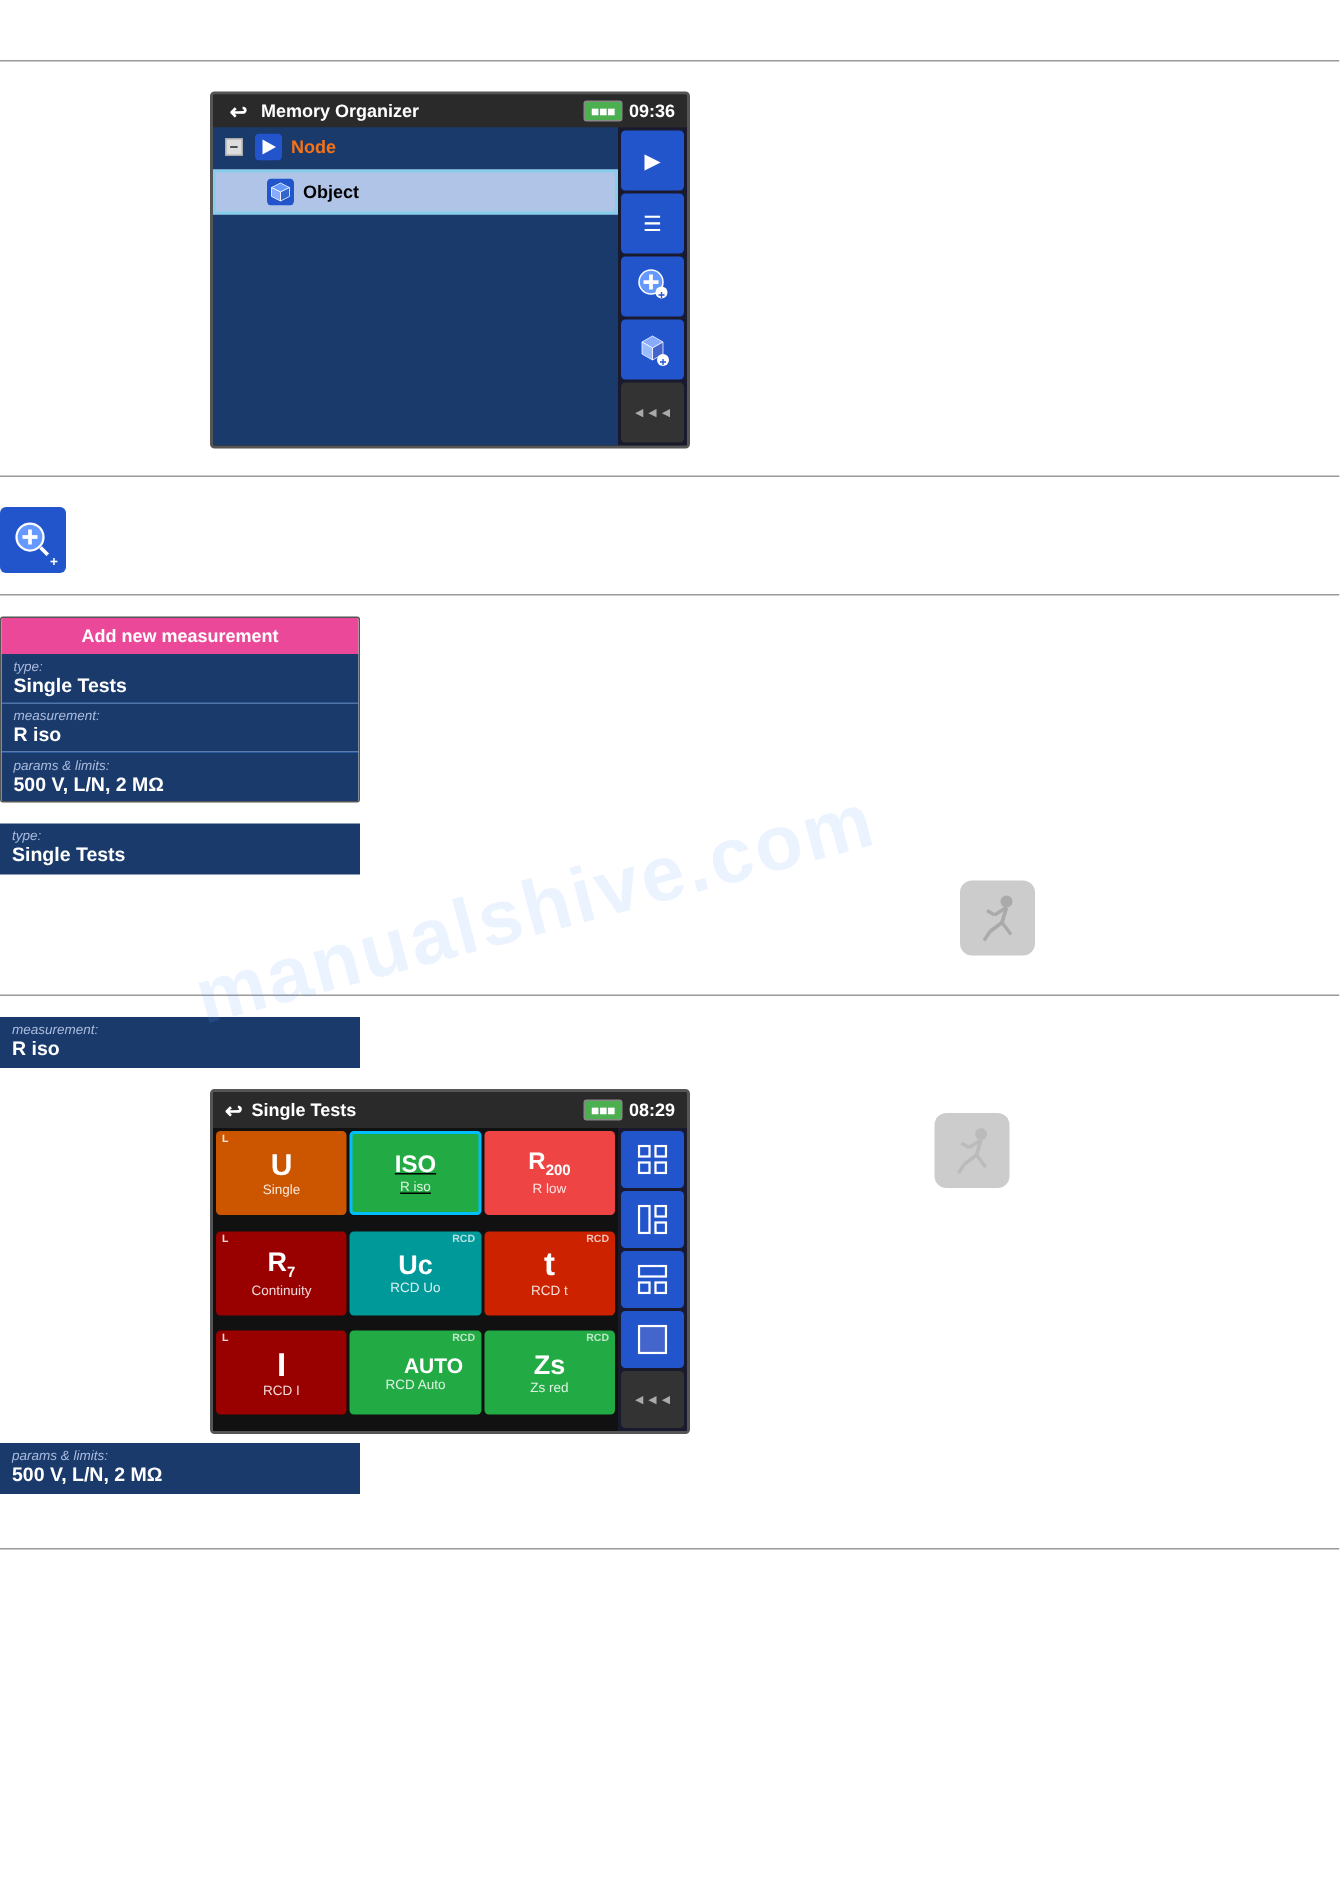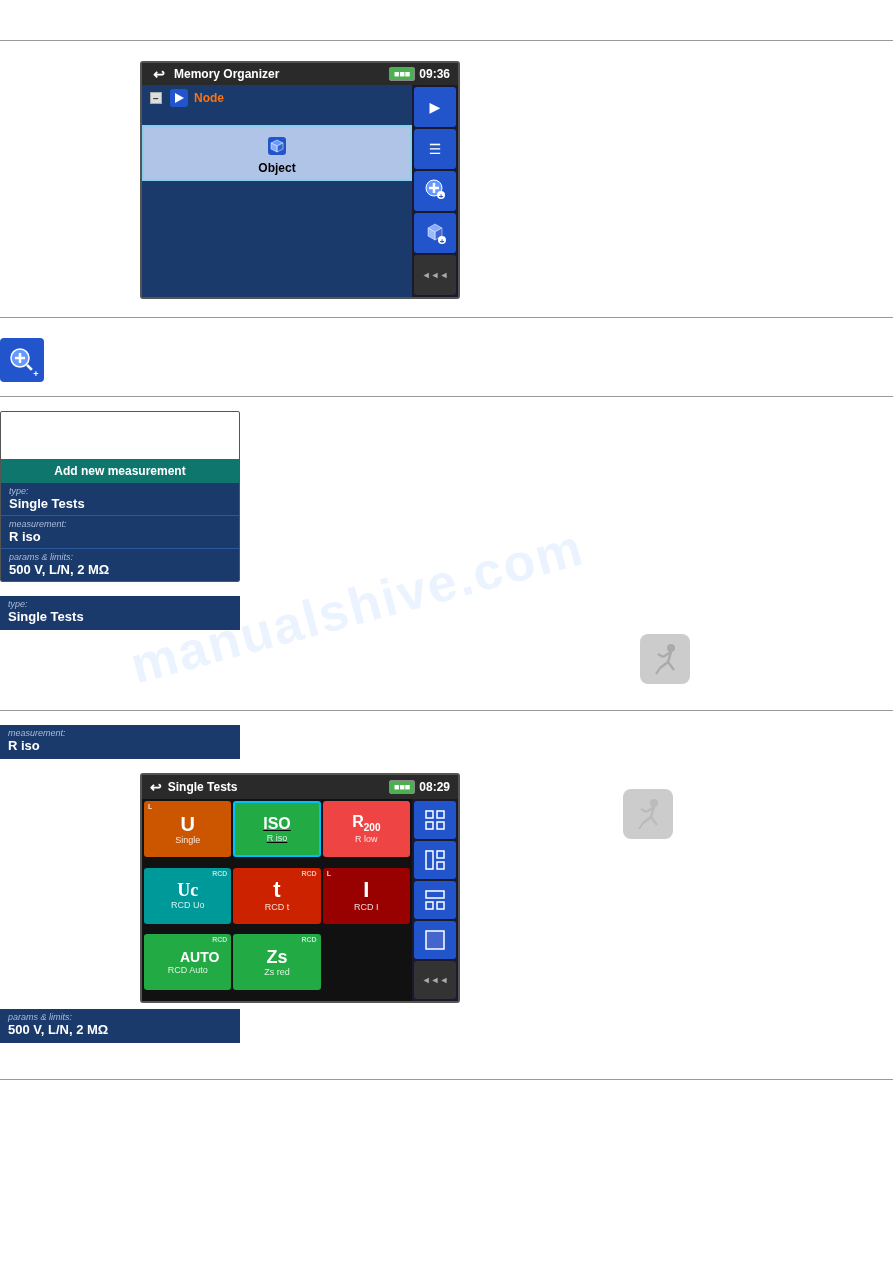--- a/index.html
+++ b/index.html
@@ -62,22 +62,21 @@
       font-size: 12px;
       gap: 6px;
     }
     .tree-row.node-row {
       background: #1a3a6b;
     }
     .tree-row.object-row {
       background: #b0c4e8;
       color: #000;
       border: 2px solid #87CEEB;
-      margin: 14px 0;
-      flex-direction: column;
+      margin: 2px 0;
     }
     .minus-box {
       width: 12px; height: 12px;
       border: 1px solid #aaa;
       display: inline-flex; align-items: center; justify-content: center;
       background: #ddd; color: #333; font-size: 10px; font-weight: bold;
       margin-right: 2px;
     }
 
     
@@ -141,27 +140,26 @@
     .dialog-section {
       padding: 10px 0 10px 140px;
     }
     .dialog-box {
       width: 240px;
       border: 1px solid #555;
       overflow: hidden;
       border-radius: 2px;
     }
     .dialog-title-bar {
-      background: #0f766e;
+      background: #ec4899;
       color: #fff;
       text-align: center;
       font-size: 12px;
       font-weight: bold;
       padding: 5px 8px;
-      margin-top: 47px;
     }
     .dialog-field {
       background: #1a3a6b;
       padding: 3px 8px 4px 8px;
     }
     .dialog-field .field-label {
       color: #aabbdd;
       font-size: 9px;
       font-style: italic;
     }
@@ -570,24 +568,29 @@
           <div class="st-tile green">
             <span class="tile-main" style="font-size:16px;">ISO</span>
             <span class="tile-sub">R iso</span>
           </div>
 
           <div class="st-tile red-tile">
             <span class="tile-main" style="font-size:16px;">R<sub style="font-size:10px;">200</sub></span>
             <span class="tile-sub">R low</span>
           </div>
 
+          <div class="st-tile red-dark">
+            <span class="lim-badge">L</span>
+            <span class="tile-main" style="font-size:18px;">R<sub style="font-size:10px;">7</sub></span>
+            <span class="tile-sub">Continuity</span>
+          </div>
 
           <div class="st-tile teal">
             <span class="rcd-badge">RCD</span>
-            <span class="tile-main" style="font-size:18px;font-family:Liberation Serif, serif;">Uc</span>
+            <span class="tile-main" style="font-size:18px;">Uc</span>
             <span class="tile-sub">RCD Uo</span>
           </div>
 
           <div class="st-tile red-rcd">
             <span class="rcd-badge">RCD</span>
             <span class="tile-main" style="font-size:22px;">t</span>
             <span class="tile-sub">RCD t</span>
           </div>
 
           <div class="st-tile red-dark">

